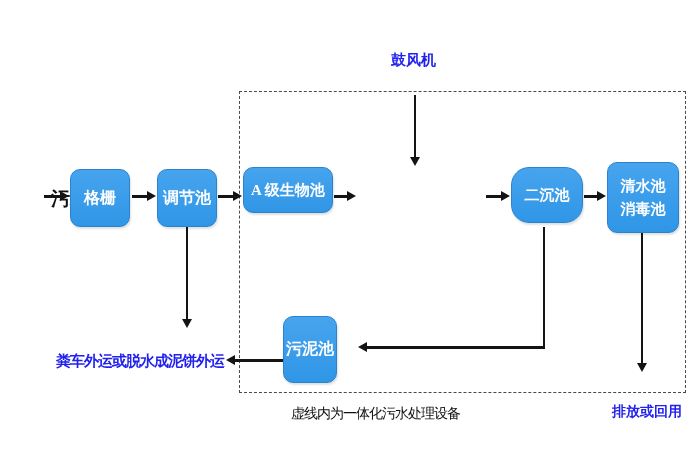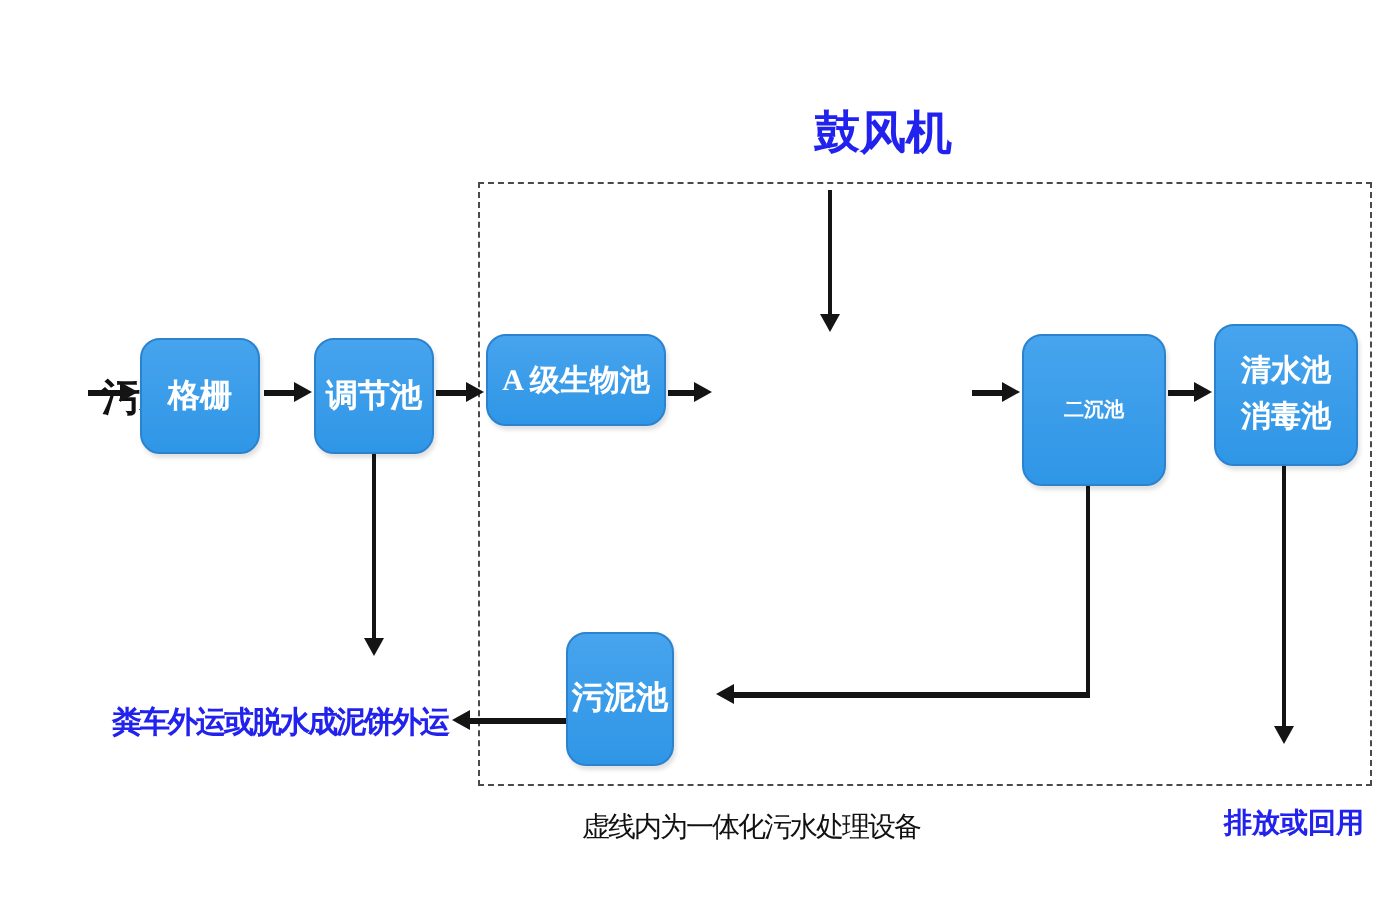--- a/index.html
+++ b/index.html
@@ -53,36 +53,36 @@
 </style>
 </head>
 <body>
 
 <div id="canvas">
 
   <div class="dashed-rect"></div>
 
   <div class="lbl black" style="left:3px;top:186px;font-size:19px;">污水</div>
 
-  <div class="lbl blue" style="left:407px;top:51px;font-size:23px;">鼓风机</div>
+  <div class="lbl blue" style="left:391px;top:51px;font-size:15px;">鼓风机</div>
 
   <div class="box" style="left:157px;top:169px;width:60px;height:58px;font-size:16px;">
     <span>调节池</span>
   </div>
 
   <div class="box" style="left:70px;top:169px;width:60px;height:58px;font-size:16px;">
     <span>格栅</span>
   </div>
 
   <div class="box" style="left:243px;top:167px;width:90px;height:46px;font-size:15px;">
     <span>A 级生物池</span>
   </div>
 
 
-  <div class="box" style="left:511px;top:167px;width:72px;height:76px;font-size:10px;">
+  <div class="box" style="left:511px;top:167px;width:72px;height:56px;font-size:15px;border-radius:18px;">
     <span>二沉池</span>
   </div>
 
   <div class="box" style="left:607px;top:162px;width:72px;height:71px;font-size:15px;line-height:1.5;">
     <span>
       <span class="ln">清水池</span>
       <span class="ln">消毒池</span>
     </span>
   </div>
 

